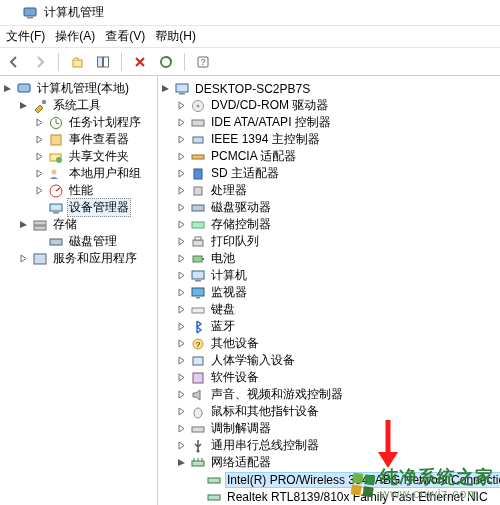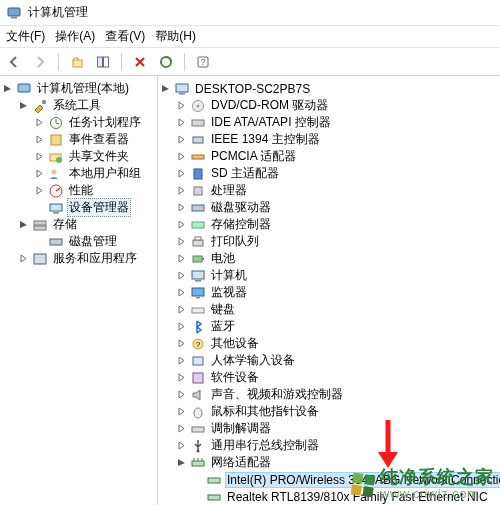--- a/index.html
+++ b/index.html
@@ -11,21 +11,21 @@
     width: 500px;
     height: 505px;
     overflow: hidden;
     position: relative;
   }
   .titlebar {
     height: 26px;
     background: #fff;
     display: flex;
     align-items: center;
-    padding: 0 6px;
+    padding: 0 22px;
     border-bottom: 1px solid #e5e5e5;
   }
   .titlebar .t-icon {
     width: 16px; height: 16px; margin-right: 6px;
     display: inline-flex; align-items: center; justify-content: center;
   }
   .titlebar .t-text { font-size: 12px; color: #000; }
   .menubar {
     height: 22px;
     display: flex;

